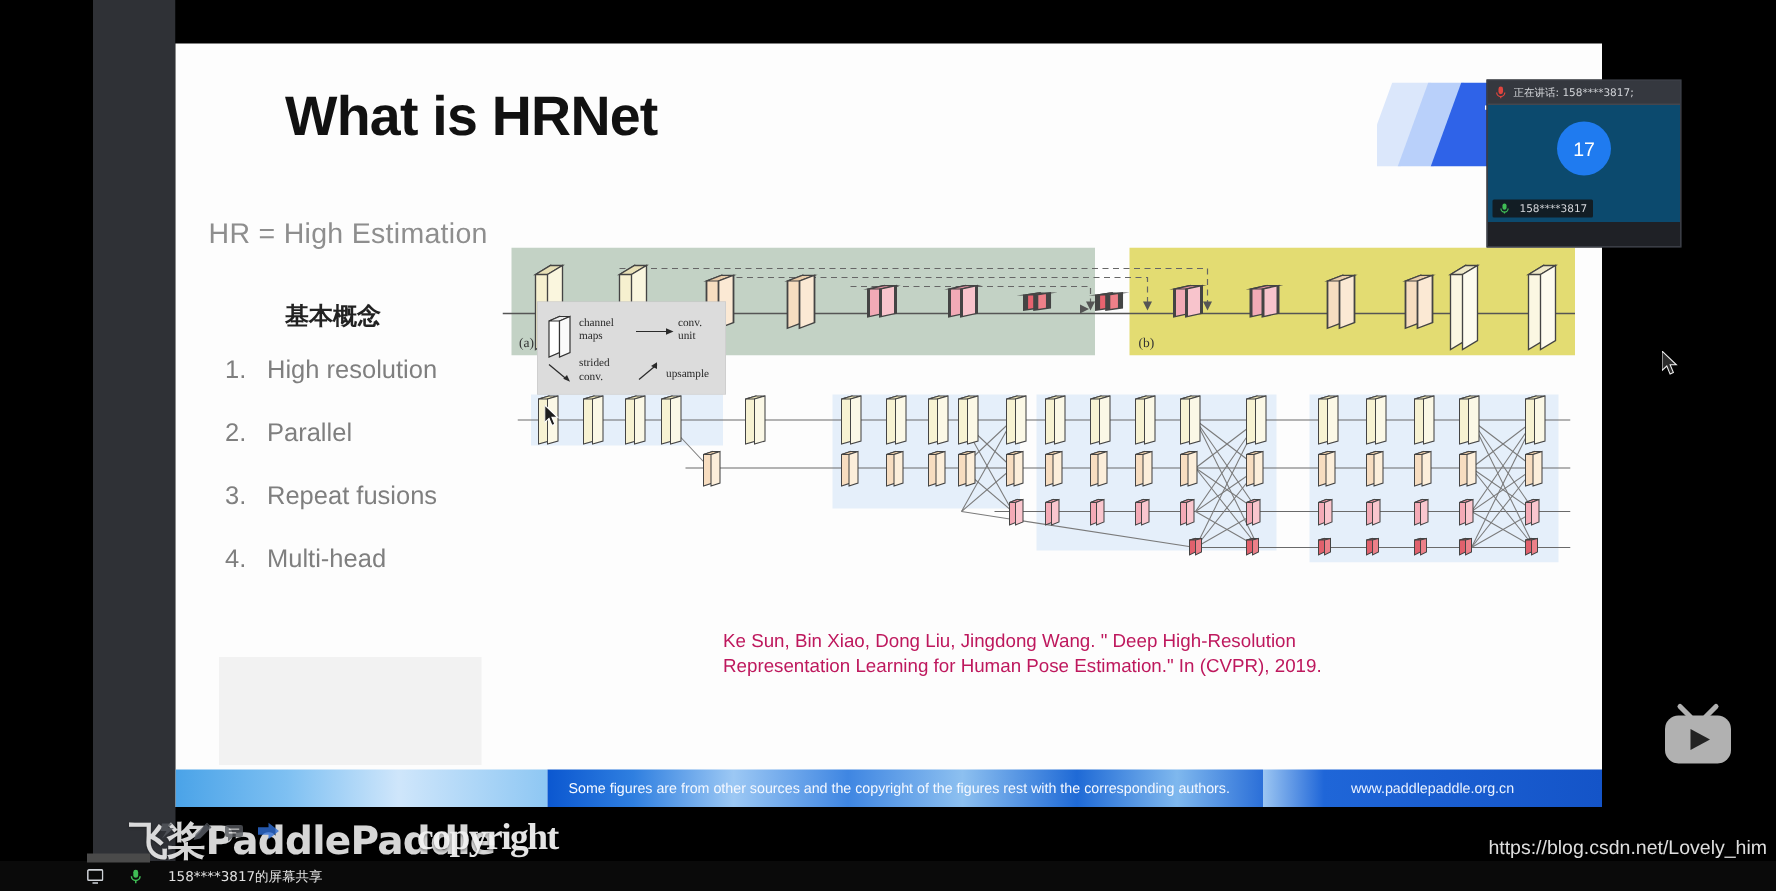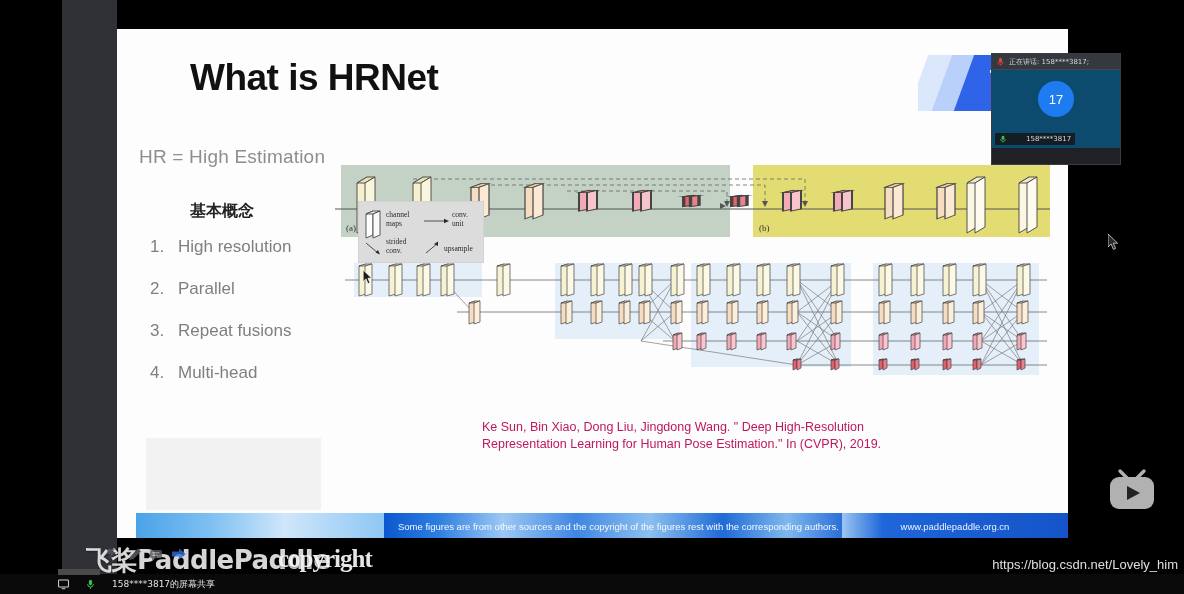--- a/index.html
+++ b/index.html
@@ -54,21 +54,21 @@
   .ribbon .glyph {
     position:absolute; left:72px; top:10px; color:#fff; font-size:26px;
     font-family:"DejaVu Sans", sans-serif; font-weight:bold;
   }
 
   
   .diag { position:absolute; }
   .diag svg { display:block; }
 
   
-  .slide-footer { position:absolute; left:0; bottom:0; width:951px; height:25px; display:flex;padding-left:19px; }
+  .slide-footer { position:absolute; left:0; bottom:0; width:951px; height:25px; display:flex; }
   .sf-left  { width:248px; height:100%;
     background:linear-gradient(90deg,#4aa3e8 0%,#7ec0f2 30%,#cfe6fb 60%,#8ec7f3 100%); }
   .sf-mid   { flex:1; height:100%; position:relative;
     background:linear-gradient(90deg,#0b57d0 0%,#2f7fe0 12%,#9cc8f4 26%,#3f86e2 42%,#8dc0f0 58%,#1f6ad6 74%,#7fb8ee 88%,#2b6fd8 100%); }
   .sf-mid span { position:absolute; left:14px; top:50%; transform:translateY(-50%);
     font-size:9.5px; color:#f4f8ff; white-space:nowrap; }
   .sf-right { width:226px; height:100%; position:relative;
     background:linear-gradient(90deg,#9cc6f2 0%,#1f66d8 18%,#1454c8 100%); }
   .sf-right span { position:absolute; left:50%; top:50%; transform:translate(-50%,-50%);
     font-size:9.5px; color:#eaf2ff; white-space:nowrap; }
@@ -106,21 +106,21 @@
     font-family:"DejaVu Sans", sans-serif; }
   .meet-body { position:relative; height:78px; background:#0c4a6e; }
   .meet-av {
     position:absolute; left:50%; top:29px; transform:translate(-50%,-50%);
     width:36px; height:36px; border-radius:50%; background:#1f7bf0;
     display:flex; align-items:center; justify-content:center;
     color:#fff; font-size:13px;
   }
   .meet-name {
     position:absolute; left:3px; bottom:3px; height:12px; padding:0 4px;
-    background:rgba(20,21,24,.85); display:flex; align-items:center; gap:19px;
+    background:rgba(20,21,24,.85); display:flex; align-items:center; gap:6px;
     border-radius:1px;
   }
   .meet-name .t { font-size:7px; color:#d7d9dd; white-space:nowrap;
     font-family:"DejaVu Sans", sans-serif; }
 
   
   .statusbar {
     position:absolute; left:0; bottom:0; width:1184px; height:20px;
     background:#0a0a0a; display:flex; align-items:center; z-index:30;
   }

